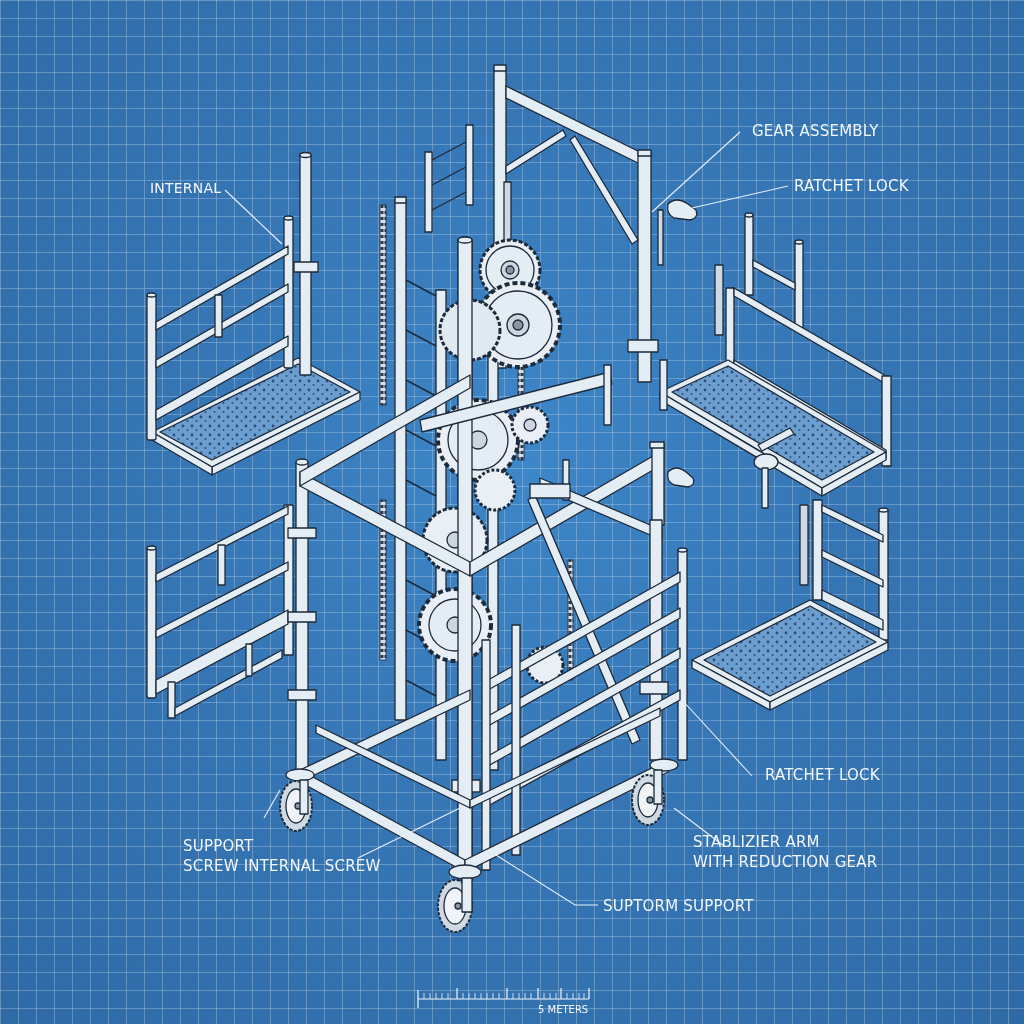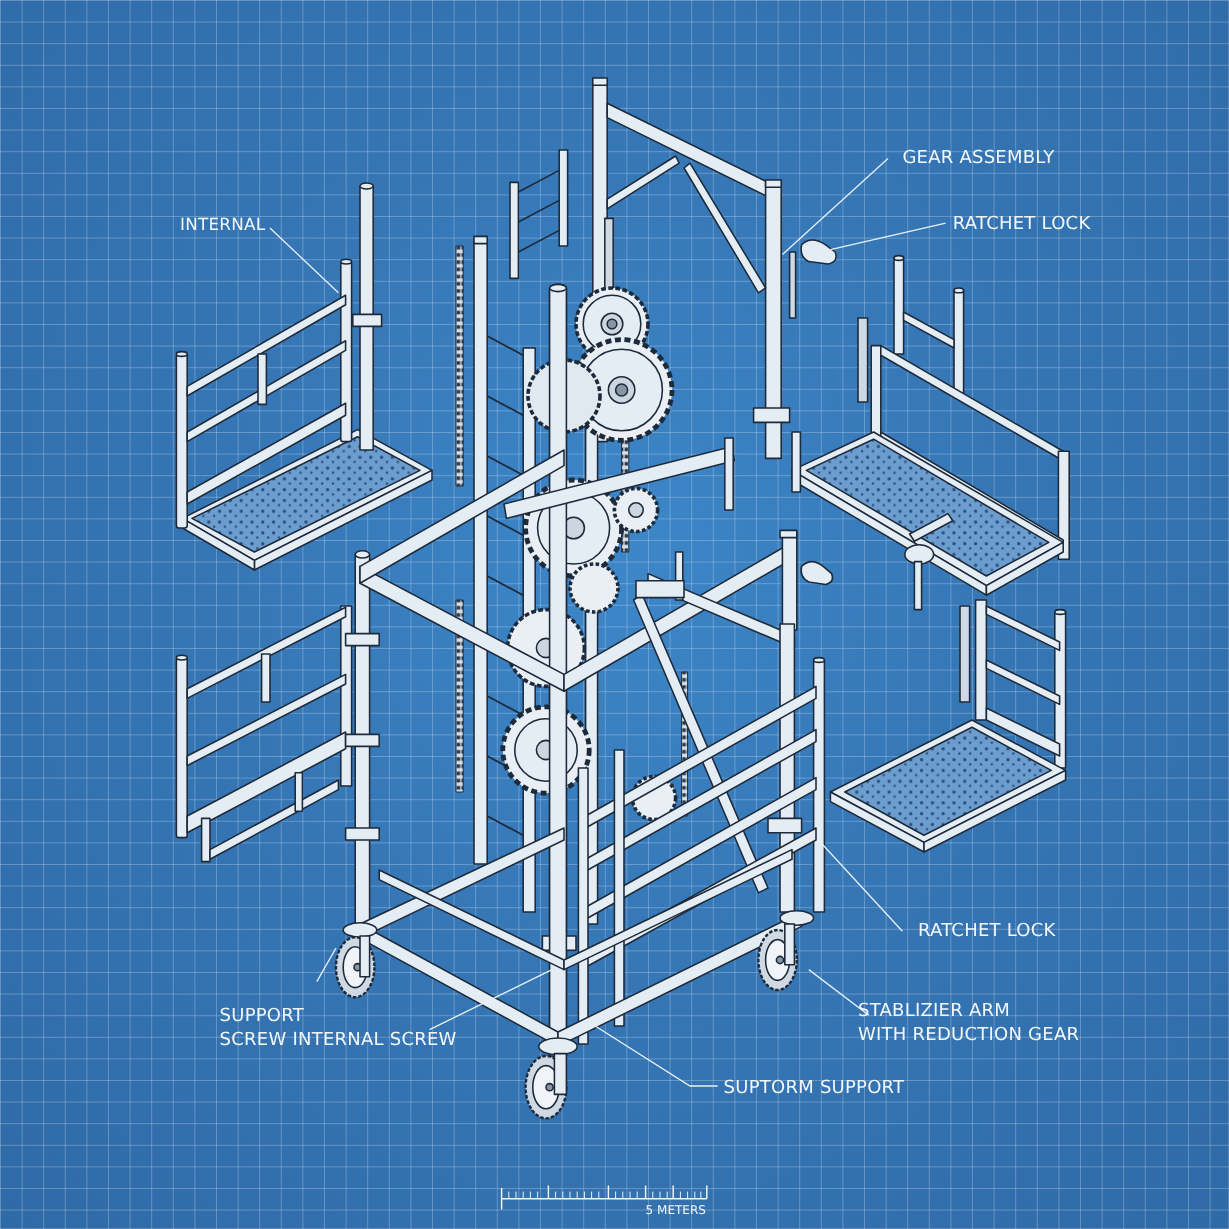--- a/index.html
+++ b/index.html
@@ -18,21 +18,21 @@
   }
   svg.drawing { position:absolute; left:0; top:0; }
   .label {
     position:absolute; color:#f2f7fc; font-size:15px; letter-spacing:0.2px;
     white-space:nowrap; line-height:20px;
   }
   .lbl-suptorm { left:150px; top:178px; font-size:14px; }
   .lbl-gear { left:752px; top:121px; }
   .lbl-ratchet-top { left:794px; top:176px; }
   .lbl-ratchet-bot { left:765px; top:765px; }
-  .lbl-stab { left:715px; top:832px; }
+  .lbl-stab { left:693px; top:832px; }
   .lbl-vertical { left:183px; top:836px; }
   .lbl-platform { left:603px; top:896px; }
   .scale-text { position:absolute; left:538px; top:1004px; color:#f2f7fc; font-size:10px; }
 </style>
 </head>
 <body>
 
 <div class="grid"></div>
 
 <svg class="drawing" width="1024" height="1024" viewBox="0 0 1024 1024">

